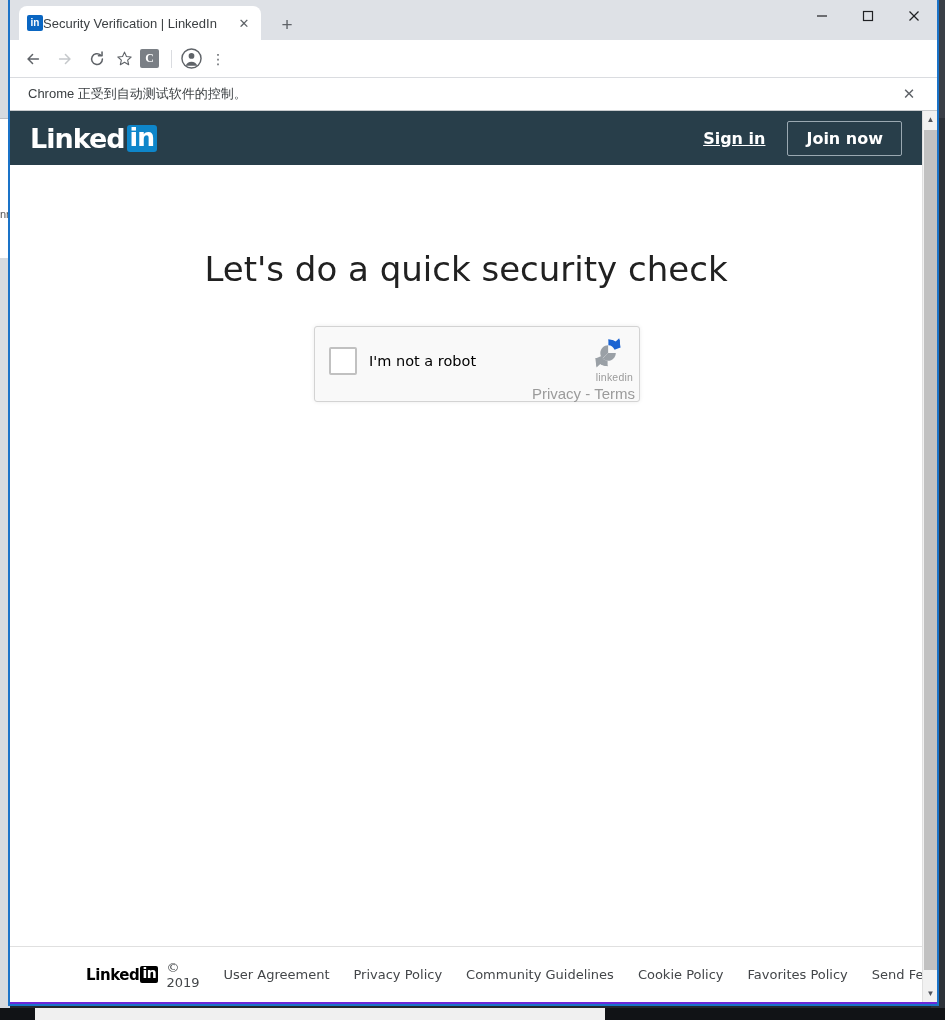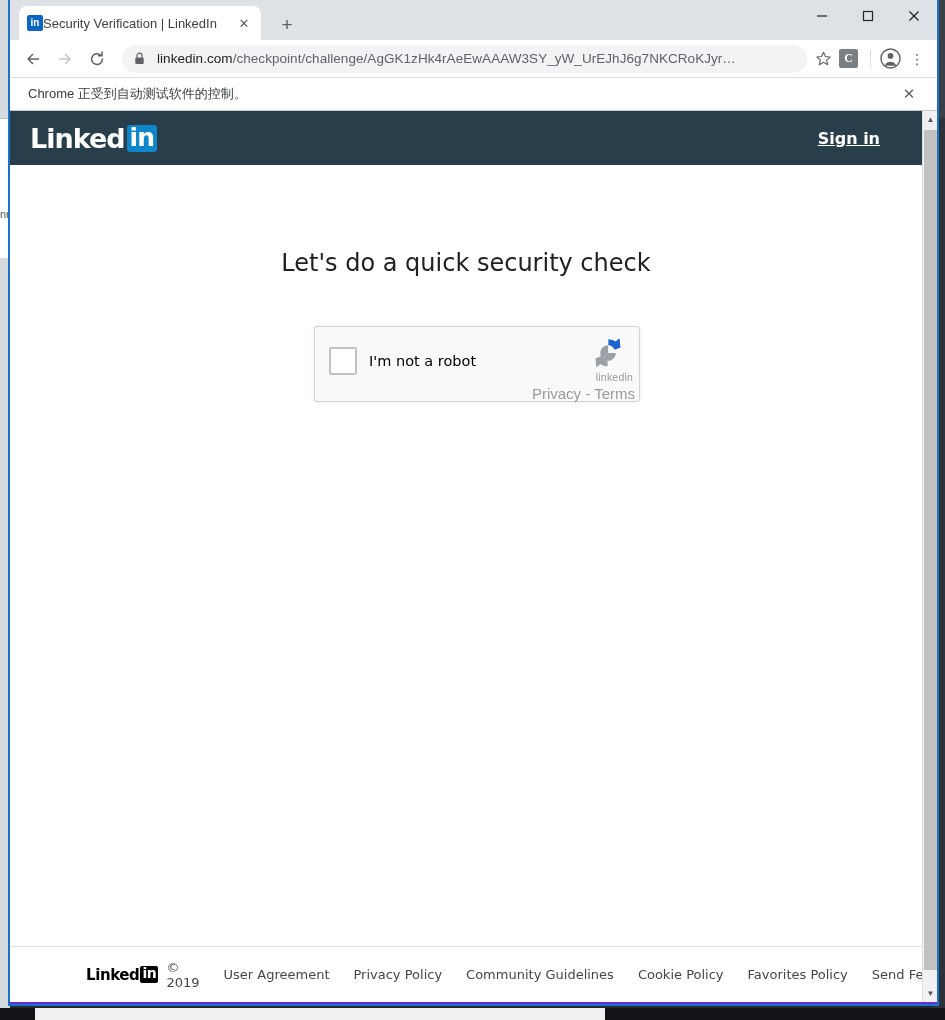--- a/index.html
+++ b/index.html
@@ -236,21 +236,21 @@
   }
 
   
   #content {
     flex: 1 1 auto;
     position: relative;
   }
   #heading {
     position: absolute; left: 0; right: 0; top: 84px;
     text-align: center;
-    font-size: 24px; color: #212121; font-weight: 400;
+    font-size: 34px; color: #212121; font-weight: 400;
     font-family: "DejaVu Sans", sans-serif;
   }
   #captcha-wrap {
     position: absolute; left: 304px; top: 161px;
   }
   #recaptcha {
     width: 326px; height: 76px;
     background: #f9f9f9;
     border: 1px solid #d3d3d3;
     border-radius: 3px;
@@ -393,29 +393,20 @@
           <path d="M4 10 H15 M10.5 5 L15.5 10 L10.5 15" fill="none" stroke="#c5c8cb" stroke-width="1.7" stroke-linecap="round" stroke-linejoin="round"></path>
         </svg>
     </div>
     <div class="navbtn">
       <svg width="18" height="18" viewBox="0 0 20 20">
         <path d="M16 10 A6 6 0 1 1 14 5.6" fill="none" stroke="#5f6368" stroke-width="1.7" stroke-linecap="round"></path>
         <path d="M15.6 2.3 L15.6 6.3 L11.6 6.3" fill="none" stroke="#5f6368" stroke-width="1.7" stroke-linecap="round" stroke-linejoin="round"></path>
       </svg>
     </div>
 
-    <div id="omnibox">
-      <span id="lock-icon">
-        <svg width="11" height="13" viewBox="0 0 11 13">
-          <path d="M3 5.5 V3.6 a2.5 2.5 0 0 1 5 0 V5.5" fill="none" stroke="#5f6368" stroke-width="1.2"></path>
-          <rect x="1.3" y="5.4" width="8.4" height="6.6" rx="1" fill="#5f6368"></rect>
-        </svg>
-      </span>
-      <span id="url"><span class="host">linkedin.com</span><span>/checkpoint/challenge/AgGK1zHk4rAeEwAAAW3SY_yW_UrEJhJ6g7NKCRoKJyr…</span></span>
-    </div>
 
     <div id="star">
       <svg width="17" height="17" viewBox="0 0 20 20">
           <path d="M10 2.5 L12.3 7.6 L17.8 8.2 L13.7 11.9 L14.9 17.3 L10 14.5 L5.1 17.3 L6.3 11.9 L2.2 8.2 L7.7 7.6 Z" fill="none" stroke="#5f6368" stroke-width="1.3" stroke-linejoin="round"></path>
         </svg>
     </div>
 
     <div id="ext-icon">C</div>
     <div id="tb-divider"></div>
 
@@ -438,20 +429,21 @@
 
     <div id="page">
 
       <div id="li-nav">
         <div id="li-logo">
             <span>Linked</span>
             <span class="in-box">in</span>
           </div>
         <div id="li-nav-spacer"></div>
         <div id="signin-link">Sign in</div>
+        <div id="joinnow-btn">Join now</div>
       </div>
 
       <div id="content">
         <div id="heading">Let's do a quick security check</div>
 
         <div id="captcha-wrap">
           <div id="recaptcha">
             <div id="rc-checkbox"></div>
             <div id="rc-label">I'm not a robot</div>
             <div id="rc-logo">

